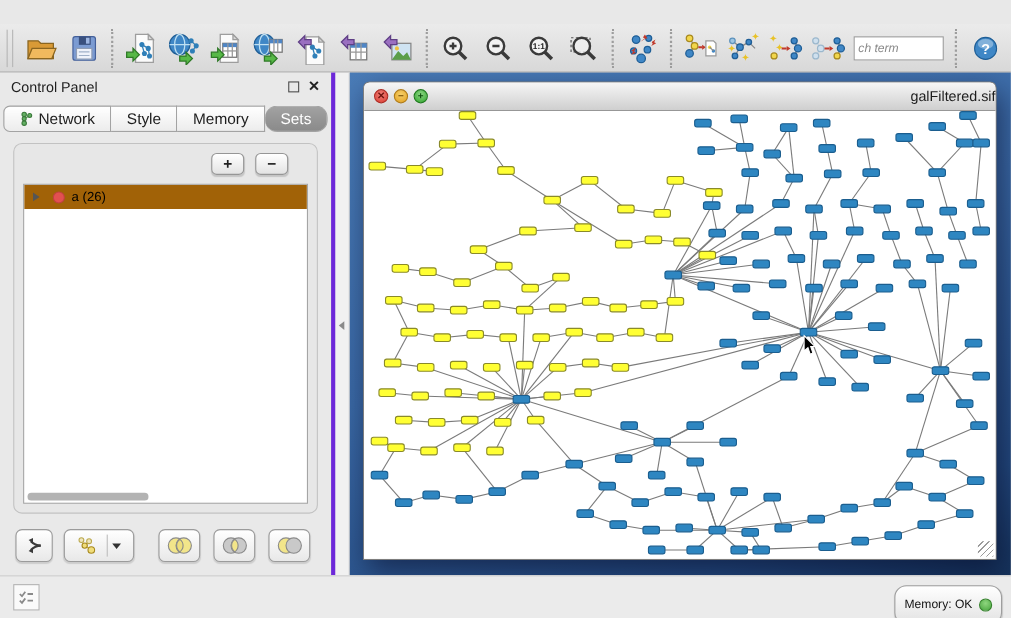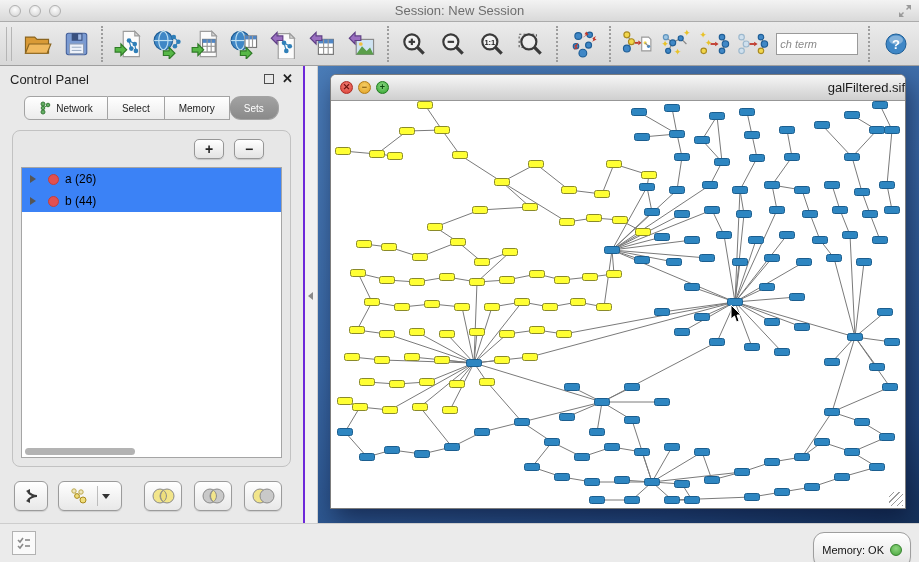--- a/index.html
+++ b/index.html
@@ -26,43 +26,43 @@
   .tsep { width:2px; height:36px; border-left:2px dotted #9d9d9d; margin:0 6px; }
   .search-box { width:82px; height:22px; border:1px solid #9a9a9a; background:#fff; margin:0 4px;
     font-size:11px; font-style:italic; color:#777; padding:0 3px; font-family:"Liberation Sans",sans-serif; }
   .search-box::placeholder { color:#8a8a8a; font-style:italic; }
 
   
   .content { position:absolute; left:0; top:66px; width:919px; height:457px; }
 
   
   .control-panel { position:absolute; left:0; top:0; width:305px; height:457px; background:#e9e9e9;
-    border-right:2px solid #6d28d9; display:flex; flex-direction:column; }
+    border-right:4px solid #6d28d9; display:flex; flex-direction:column; }
   .cp-header { height:26px; display:flex; align-items:center; padding:0 10px; }
   .cp-title { font-size:13px; color:#1f1f1f; }
   .cp-header-btns { margin-left:auto; display:flex; gap:8px; align-items:center; }
   .float-btn { width:10px; height:10px; border:1.5px solid #4d4d4d; background:transparent; }
   .close-btn { font-size:13px; color:#222; font-weight:bold; line-height:10px; }
 
   .cp-tabs { display:flex; justify-content:center; margin:4px 0 10px; }
-  .tab { height:24px; display:flex; align-items:center; gap:5px; padding:0 14px; font-size:10px; color:#1d1d1d;
+  .tab { height:24px; display:flex; align-items:center; gap:5px; padding:0 14px; font-size:14px; color:#1d1d1d;
     background:linear-gradient(#ffffff,#ececec); border:1px solid #a3a3a3; border-left:none; }
   .tab:first-child { border-left:1px solid #a3a3a3; border-radius:6px 0 0 6px; }
   .tab:last-child { border-radius:0 6px 6px 0; }
   .tab.selected { background:linear-gradient(#a2a2a2,#8a8a8a); color:#fff;border-radius:11px; }
 
   .sets-box { flex:1; margin:0 12px 8px; border:1px solid #c2c2c2; border-radius:8px; background:#e7e7e7;
     display:flex; flex-direction:column; }
   .pm-row { display:flex; justify-content:flex-end; gap:10px; padding:8px 26px 6px 0; }
   .pm-btn { width:30px; height:20px; border:1px solid #969696; border-radius:5px;
     background:linear-gradient(#ffffff,#e3e3e3); font-size:14px; font-weight:bold; color:#222;
     display:flex; align-items:center; justify-content:center; line-height:1; box-shadow:0 1px 1px rgba(0,0,0,.15); }
   .set-list { flex:1; margin:2px 8px 8px; background:#fff; border:1px solid #a5a5a5; position:relative; overflow:hidden; }
   .set-row { height:22px; display:flex; align-items:center; padding-left:8px; font-size:12px; color:#000; }
-  .set-row.selected { background:#3b82f6; }
+  .set-row.selected { background:#a16207; }
   .tri { width:0; height:0; border-left:6px solid #555; border-top:4px solid transparent; border-bottom:4px solid transparent; margin-right:12px; }
   .dot-red { width:11px; height:11px; border-radius:50%; background:#e25050; border:1px solid #c04040; margin-right:6px; }
   .hscroll { position:absolute; left:3px; bottom:2px; width:110px; height:7px; border-radius:4px; background:#b3b3b3; }
 
   .cp-buttons { display:flex; align-items:center; padding:6px 14px 12px; }
   .cpb { height:30px; border:1px solid #9b9b9b; border-radius:6px; background:linear-gradient(#ffffff,#e8e8e8);
     display:flex; align-items:center; justify-content:center; box-shadow:0 1px 1px rgba(0,0,0,.12); }
   .cpb-split { width:34px; }
   .cpb-layout { width:64px; margin-left:10px; gap:4px; }
   .vdiv { width:1px; height:20px; background:#bdbdbd; }
@@ -104,31 +104,20 @@
   .memory-btn { position:absolute; right:8px; top:8px; height:36px; padding:0 8px;
     border:1px solid #9e9e9e; border-radius:11px; background:linear-gradient(#ffffff,#e2e2e2);
     display:flex; align-items:center; gap:6px; font-size:11px; color:#111; box-shadow:0 1px 1px rgba(0,0,0,.15); }
   .mem-dot { width:12px; height:12px; border-radius:50%; background:radial-gradient(circle at 50% 35%, #8fd67f, #46a43c); border:1px solid #35822c; }
 </style>
 </head>
 <body>
 
 <div id="app">
 
-  <div class="titlebar">
-    <div class="traffic">
-      <div class="light"></div>
-      <div class="light"></div>
-      <div class="light"></div>
-    </div>
-    <div class="win-title">Session: New Session</div>
-    <svg class="fullscreen" viewBox="0 0 16 16">
-      <path d="M9 2h5v5l-2-2-2 2-1-1 2-2zM7 14H2V9l2 2 2-2 1 1-2 2z" fill="#9a9a9a"></path>
-    </svg>
-  </div>
 
   <div class="toolbar">
     <div class="grip"></div>
 
     <div class="tbtn">
       <svg width="30" height="28" viewBox="0 0 26 24">
         <path d="M3 6h8l2 2h10v12H3z" fill="#d99a36" stroke="#8a6520"></path>
         <path d="M3 20l3.2-8H25l-3.2 8z" fill="#f0b95e" stroke="#8a6520"></path>
       </svg>
     </div>
@@ -367,45 +356,40 @@
             <line x1="4" y1="3" x2="4" y2="11" stroke="#4f9e4f"></line>
               <line x1="4" y1="7" x2="9" y2="4" stroke="#4f9e4f"></line>
             <circle cx="4" cy="3" r="2" fill="#63b063" stroke="#3c7a3c"></circle>
               <circle cx="9" cy="4" r="1.8" fill="#63b063" stroke="#3c7a3c"></circle>
             <circle cx="4" cy="7" r="1.8" fill="#63b063" stroke="#3c7a3c"></circle>
               <circle cx="4" cy="11" r="2" fill="#63b063" stroke="#3c7a3c"></circle>
           </svg>
           <span>Network</span>
         </div>
         <div class="tab">
-          <span>Select</span>
+          <span>Style</span>
         </div>
         <div class="tab">
           <span>Memory</span>
         </div>
         <div class="tab selected">
           <span>Sets</span>
         </div>
       </div>
 
       <div class="sets-box">
         <div class="pm-row">
           <div class="pm-btn">+</div>
           <div class="pm-btn">−</div>
         </div>
         <div class="set-list">
           <div class="set-row selected">
             <span class="tri"></span>
             <span class="dot-red"></span>
             <span>a (26)</span>
-          </div>
-          <div class="set-row selected">
-            <span class="tri"></span>
-            <span class="dot-red"></span>
-            <span>b (44)</span>
           </div>
           <div class="hscroll"></div>
         </div>
       </div>
 
       <div class="cp-buttons">
         <div class="cpb cpb-split">
           <svg width="20" height="20" viewBox="0 0 20 20">
             <path d="M16 10c-5 0-7-2-9-4" stroke="#3a3a3a" stroke-width="2" fill="none"></path>
             <path d="M9 3l-4 2 4 3z" fill="#3a3a3a"></path>

